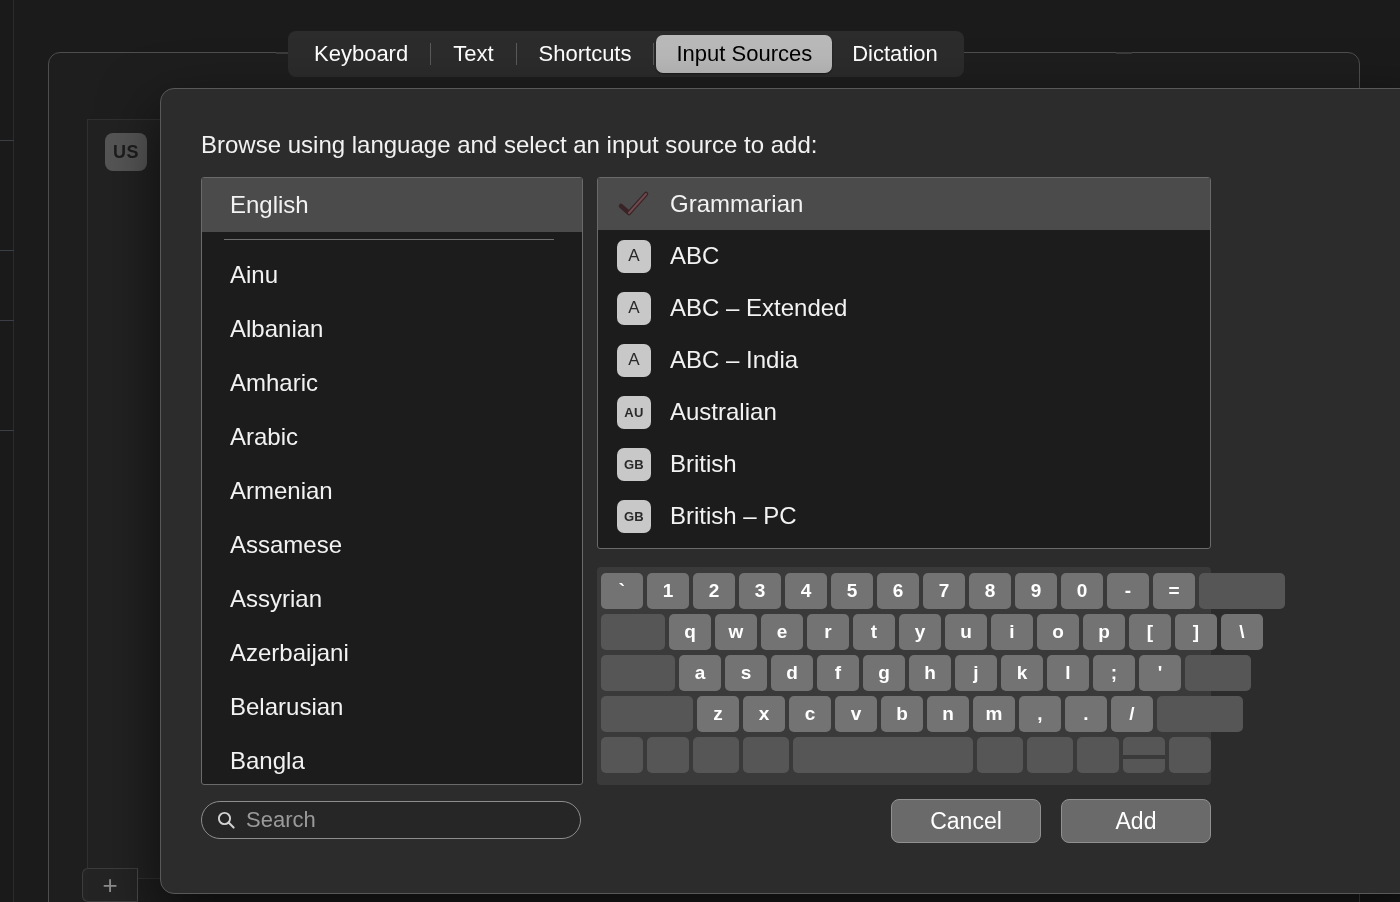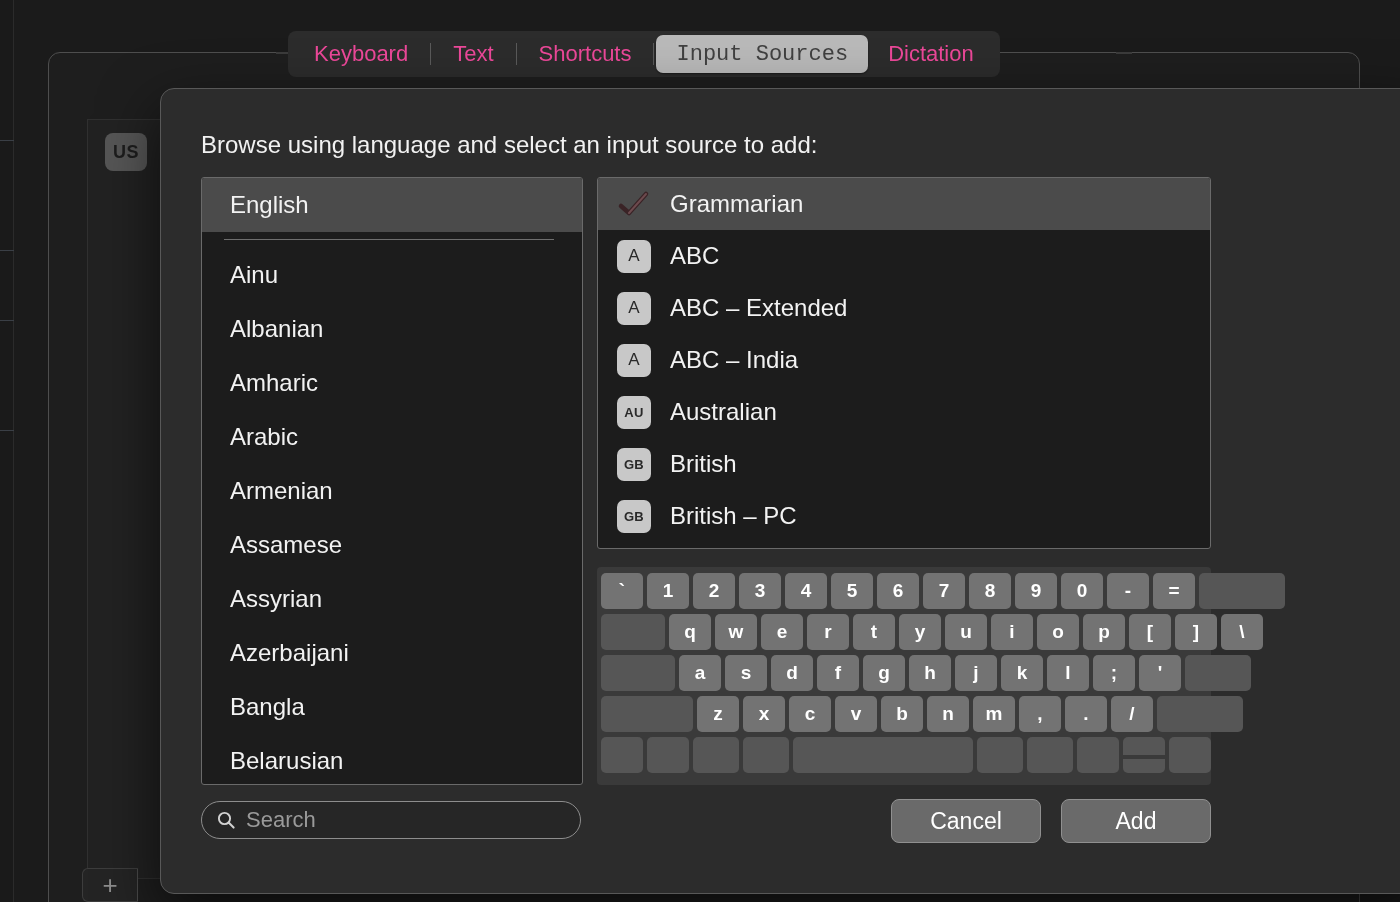--- a/index.html
+++ b/index.html
@@ -61,30 +61,29 @@
     position: absolute; left: 288px; top: 31px;
     height: 46px;
     background: #2c2c2c;
     border-radius: 8px;
     display: flex; align-items: center;
     padding: 4px 6px;
   }
   .tabbar .tab {
     height: 38px; padding: 0 20px;
     display: flex; align-items: center;
-    color: #ec4899;
+    color: #ffffff;
     font-size: 22px;
     border-radius: 7px;
     white-space: nowrap;
   }
   .tabbar .tab.active {
     background: #b9b9b9;
-    color: #404040;
+    color: #000000;
     box-shadow: 0 1px 2px rgba(0,0,0,.45);
-    font-family: Liberation Mono, monospace;
   }
   .tabbar .sep {
     width: 1px; height: 22px; background: #5a5a5a; margin: 0 2px;
   }
   .tab-edge-left {
     position: absolute; left: 276px; top: 52px; width: 12px; height: 2px; background: #3b3b3b;
   }
   .tab-edge-right {
     position: absolute; left: 1116px; top: 52px; width: 16px; height: 2px; background: #3b3b3b;
   }
@@ -260,24 +259,24 @@
         <div class="lang-row">
           <span>Assamese</span>
         </div>
         <div class="lang-row">
           <span>Assyrian</span>
         </div>
         <div class="lang-row">
           <span>Azerbaijani</span>
         </div>
         <div class="lang-row">
+          <span>Belarusian</span>
+        </div>
+        <div class="lang-row">
           <span>Bangla</span>
-        </div>
-        <div class="lang-row">
-          <span>Belarusian</span>
         </div>
       </div>
 
     <div class="src-list" id="src-list">
         <div class="src-row selected">
           <span class="src-icon">
             <svg width="34" height="30" viewBox="0 0 34 30">
               <path d="M4 17 L12 24 L29 5" fill="none" stroke="#3a2326" stroke-width="4.5" stroke-linecap="round" stroke-linejoin="round"></path>
               <path d="M12 24 L29 5" fill="none" stroke="#6d4a4e" stroke-width="2" stroke-linecap="round"></path>
             </svg>

